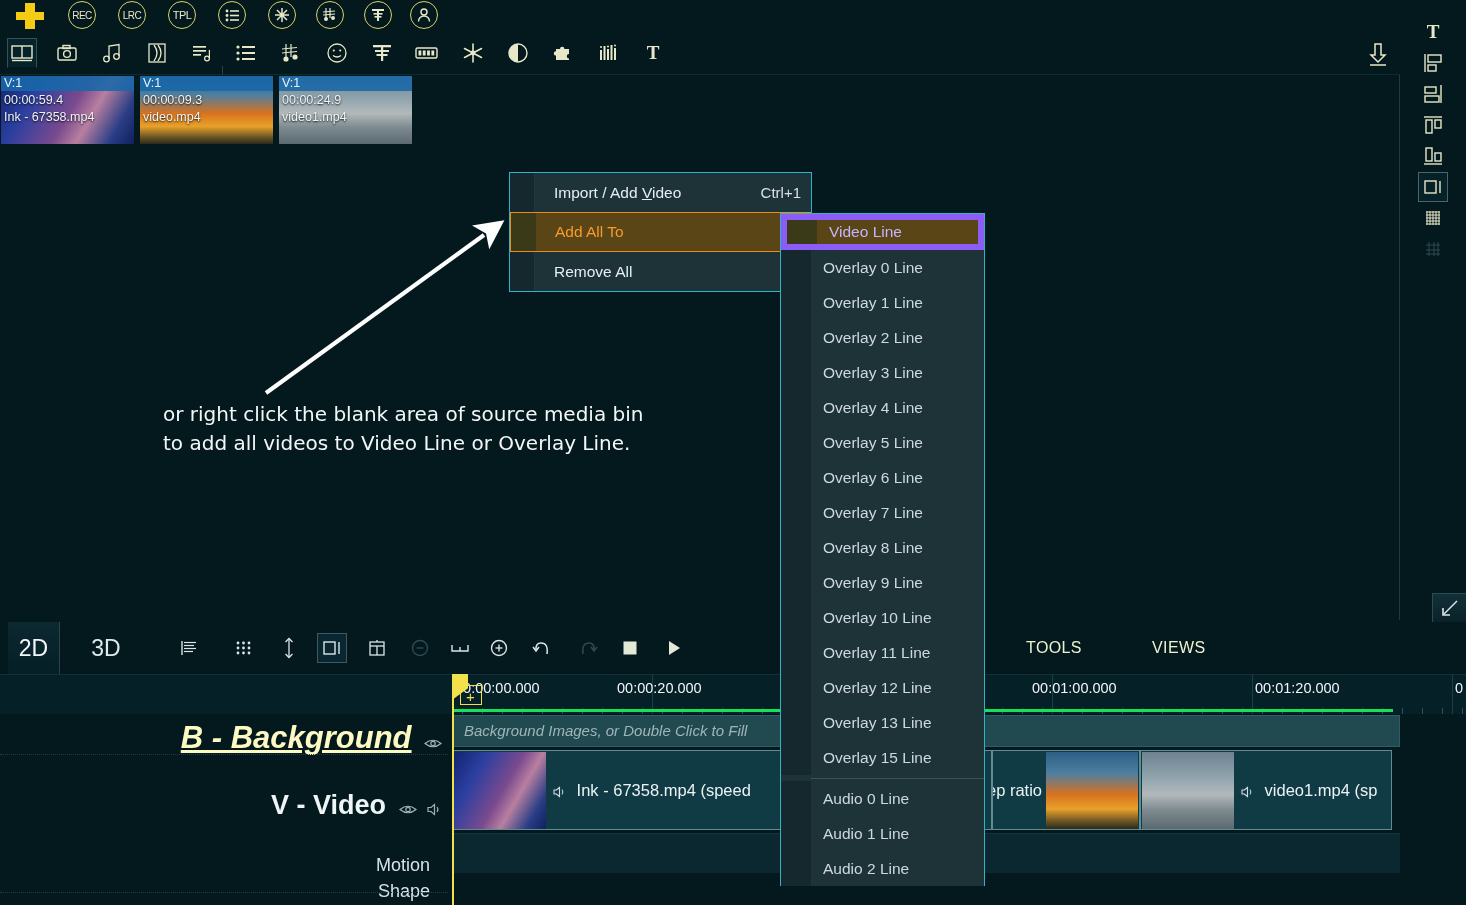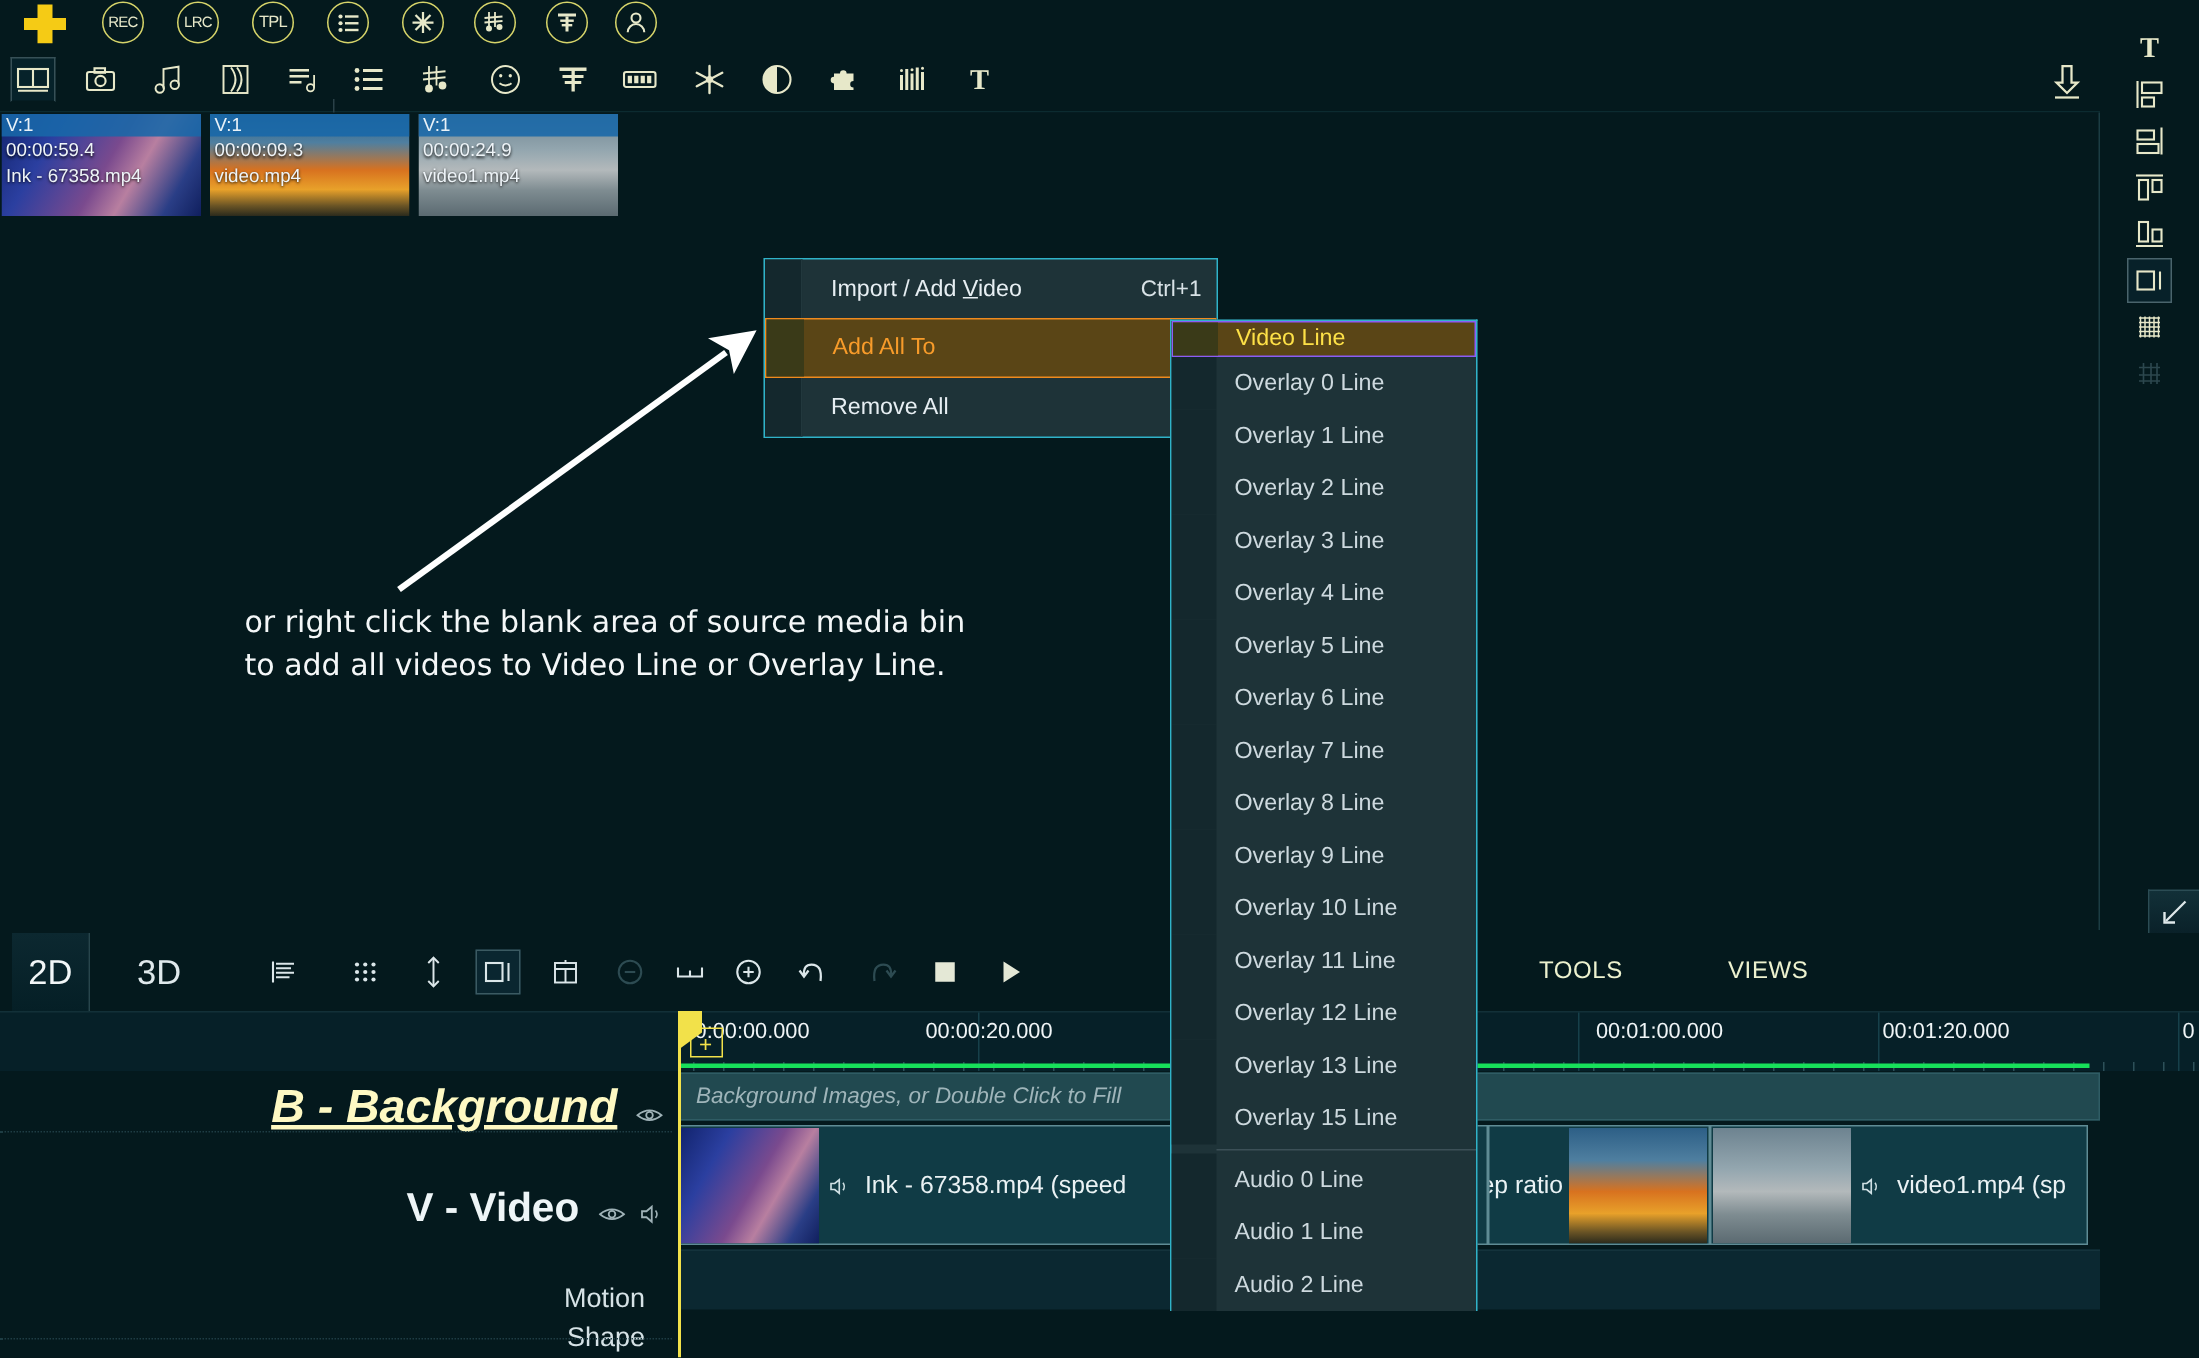--- a/index.html
+++ b/index.html
@@ -95,21 +95,21 @@
   }
   .sub-item {
     position: relative; height: 35px; display: flex; align-items: center;
     color: #cdd9de; font-size: 15.5px; padding-left: 42px;
   }
   .sub-item .gutter {
     position: absolute; left: 0; top: 0; bottom: 0; width: 30px;
     background: #14282d;
   }
   .sub-item.hl {
-    background: #5a4516; border: 1px solid #8b5cf6; color: #fde047; height: 24px;
+    background: #5a4516; border: 6px solid #8b5cf6; color: #c4b5fd; height: 36px;
   }
   .sub-item.hl .gutter { background: #3a3a18; }
   .sub-sep { height: 1px; background: #3c5057; margin: 3px 0 2px 30px; }
 
   
   .anno {
     position: absolute; left: 163px; top: 400px; width: 560px;
     color: #f4f7f8; font-size: 20px; line-height: 29px;
     font-family: "DejaVu Sans", sans-serif;
     z-index: 30;
@@ -799,21 +799,21 @@
         <div class="ruler-tick" style="left: 1322px;"></div>
         <div class="ruler-tick" style="left: 1342px;"></div>
         <div class="ruler-tick" style="left: 1362px;"></div>
         <div class="ruler-tick" style="left: 1382px;"></div>
         <div class="ruler-tick" style="left: 1402px;"></div>
         <div class="ruler-tick" style="left: 1422px;"></div>
         <div class="ruler-tick" style="left: 1442px;"></div>
         <div class="ruler-tick" style="left: 1462px;"></div>
         <div class="ruler-tl" style="left: 455px;">00:00:00.000</div>
         <div class="ruler-tl" style="left: 617px;">00:00:20.000</div>
-        <div class="ruler-tl" style="left: 1064px;">00:01:00.000</div>
+        <div class="ruler-tl" style="left: 1032px;">00:01:00.000</div>
         <div class="ruler-tl" style="left: 1255px;">00:01:20.000</div>
         <div class="ruler-tl" style="left: 1455px;">0</div>
       </div>
 
     <div class="tracks">
       <div class="track-hdr" style="top:6px; padding-right:6px;">
         <span class="tk-bg track-name">B - Background</span>
         <span class="tk-eye">
           <svg width="18" height="11" viewBox="0 0 18 11" style="vertical-align:middle;">
               <path d="M1 5.5 Q9 -1 17 5.5 Q9 12 1 5.5 Z" fill="none" stroke="#9fb2b7" stroke-width="1.2"></path>

